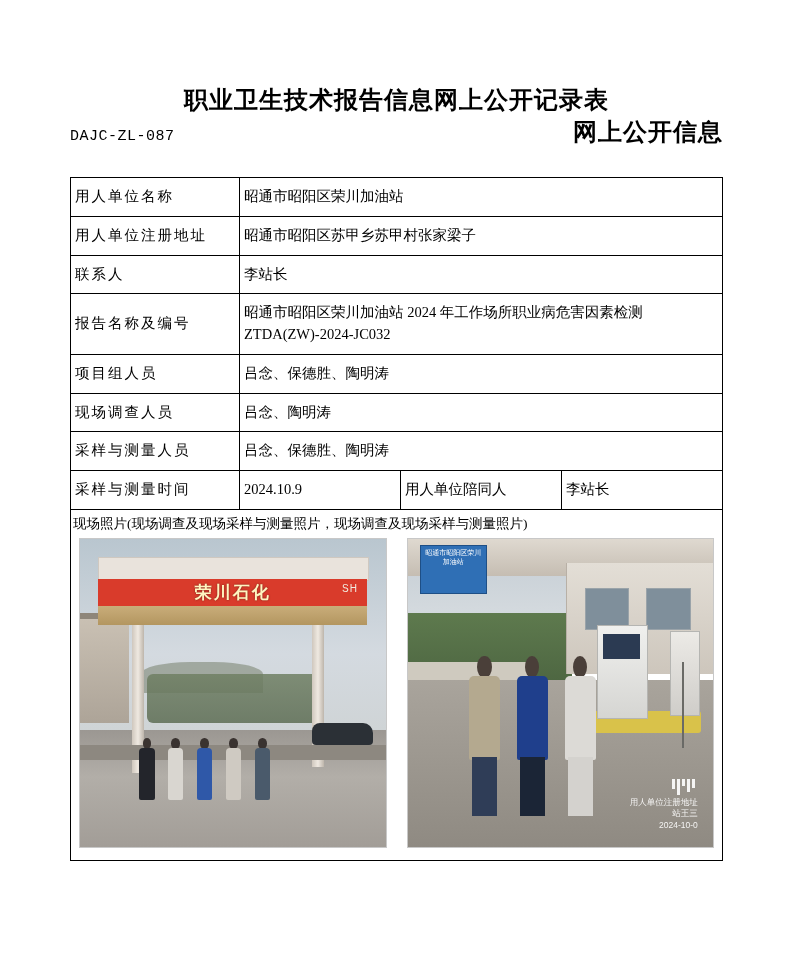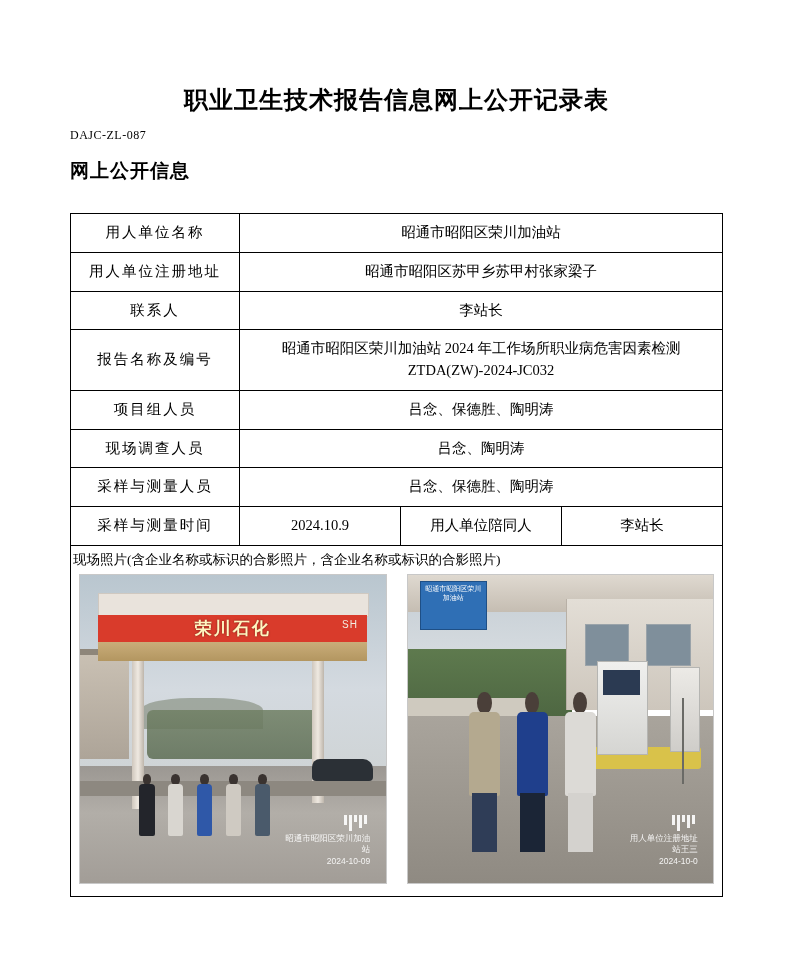--- a/index.html
+++ b/index.html
@@ -19,48 +19,47 @@
     width: 793px;
     height: 973px;
     position: relative;
     box-sizing: border-box;
     padding: 0 70px;
   }
   .doc-code {
     position: absolute;
     left: 70px;
     top: 44px;
-    font-size: 12px;
+    font-size: 15px;
     letter-spacing: 0.5px;
-    font-family: Liberation Serif, serif;
+    font-family: Liberation Mono, monospace;
   }
   .title-main {
     text-align: center;
     font-size: 24px;
     font-weight: bold;
     margin-top: 84px;
     letter-spacing: 1px;
   }
   .title-sub {
-    text-align: left;
-    font-size: 19px;
+    text-align: right;
+    font-size: 24px;
     font-weight: bold;
-    margin-top: 42px;
     letter-spacing: 1px;
   }
   table.info {
     width: 653px;
     margin: 29px auto 0 auto;
     border-collapse: collapse;
     table-layout: fixed;
   }
   table.info td {
     border: 1px solid #000000;
     font-size: 14.5px;
-    text-align: center;
+    text-align: left;
     vertical-align: middle;
     padding: 8px 4px;
     line-height: 1.5;
   }
   td.label {
     width: 160px;
     letter-spacing: 2px;
   }
   .two-line {
     line-height: 1.7;
@@ -332,21 +331,21 @@
       <tr>
         <td class="label">采样与测量时间</td>
         <td>2024.10.9</td>
         <td>用人单位陪同人</td>
         <td>李站长</td>
       </tr>
     </tbody>
   </table>
 
   <div class="photos-wrap">
-    <div class="photos-caption">现场照片(含企业名称或标识的合影照片，含企业名称或标识的合影照片)</div>
+    <div class="photos-caption">现场照片(现场调查及现场采样与测量照片，现场调查及现场采样与测量照片)</div>
     <div class="photos-row">
 
       <div class="photo">
         <div class="p1-sky"></div>
         <div class="p1-ground"></div>
         <div class="p1-hill"></div>
         <div class="p1-trees"></div>
         <div class="p1-bldg-roof"></div>
         <div class="p1-building"></div>
         <div class="p1-canopy-top"></div>
@@ -373,26 +372,20 @@
             </div>
           <div class="pp pp4">
               <span class="head"></span>
               <span class="body"></span>
             </div>
           <div class="pp pp5">
               <span class="head"></span>
               <span class="body"></span>
             </div>
         </div>
-        <div class="p1-wm">
-          <span class="wm-logo"></span>
-          <div>昭通市昭阳区荣川加油</div>
-          <div>站</div>
-          <div>2024-10-09</div>
-        </div>
       </div>
 
       <div class="photo">
         <div class="p2-sky"></div>
         <div class="p2-canopy"></div>
         <div class="p2-greenery"></div>
         <div class="p2-wall"></div>
         <div class="p2-building"></div>
         <div class="p2-bwindow"></div>
         <div class="p2-bwindow2"></div>

